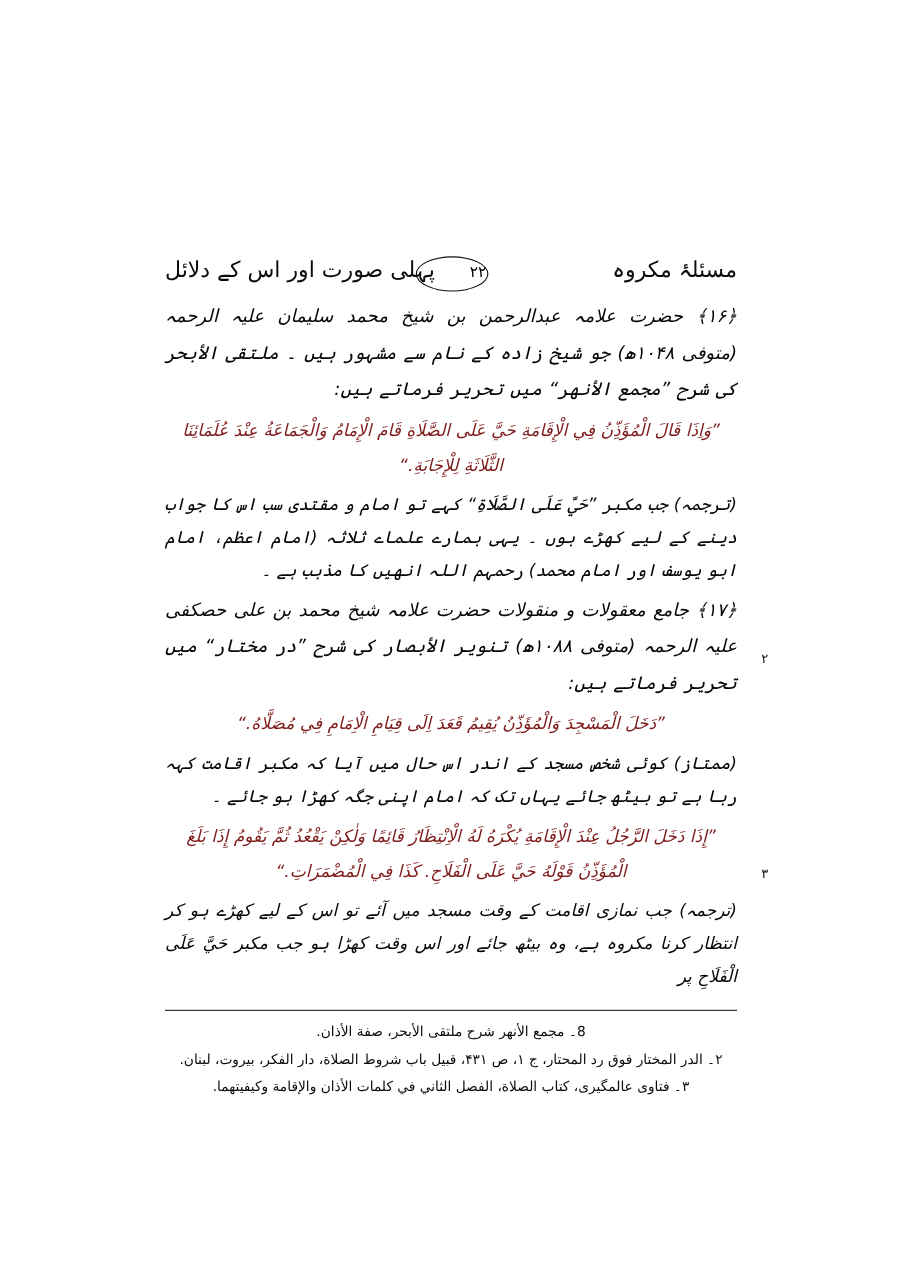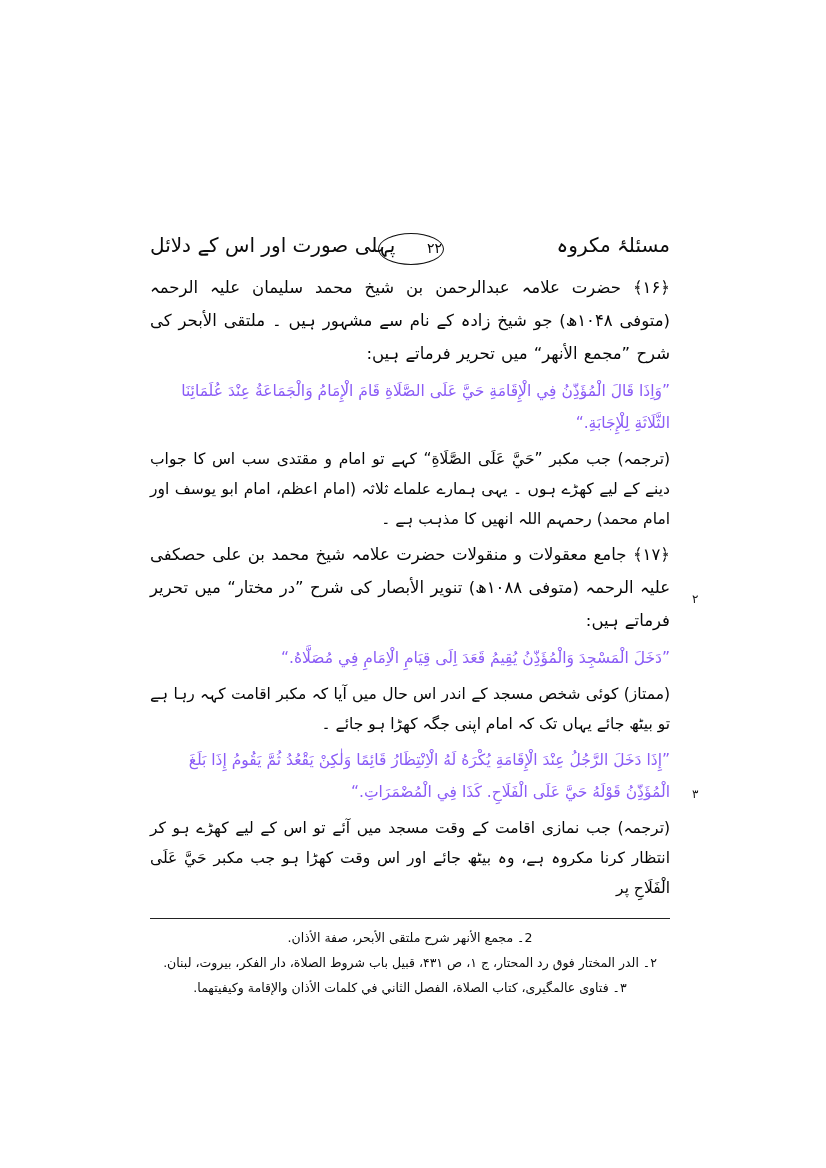--- a/index.html
+++ b/index.html
@@ -65,35 +65,37 @@
   .page-number {
     position: relative;
     font-size: 14px;
     color: #000;
   }
 
   
   .body {
     margin-top: 6px;
     color: #060606;
+    font-style: italic;
   }
   .para {
     font-size: 16.5px;
     line-height: 2.0;
     text-align: justify;
     text-align-last: right;
     margin: 0 0 4px 0;
     word-spacing: 1px;
   }
   .arabic {
     font-family: "DejaVu Sans", sans-serif;
     font-size: 15.5px;
     line-height: 2.05;
+    text-align: center;
     margin: 6px 0 4px 0;
-    color: #8b5cf6;
+    color: #7f1d1d;
   }
   .trans {
     font-size: 15.5px;
     line-height: 1.95;
     text-align: justify;
     text-align-last: right;
     margin: 0 0 4px 0;
   }
 
   
@@ -148,21 +150,21 @@
       <p class="arabic">”دَخَلَ الْمَسْجِدَ وَالْمُؤَذِّنُ يُقِيمُ قَعَدَ اِلَى قِيَامِ الْاِمَامِ فِي مُصَلَّاهُ.“</p>
       <p class="trans">(ممتاز) کوئی شخص مسجد کے اندر اس حال میں آیا کہ مکبر اقامت کہہ رہا ہے تو بیٹھ جائے یہاں تک کہ امام اپنی جگہ کھڑا ہو جائے ۔</p>
 
       <p class="arabic">”إِذَا دَخَلَ الرَّجُلُ عِنْدَ الْإِقَامَةِ يُكْرَهُ لَهُ الْاِنْتِظَارُ قَائِمًا وَلٰكِنْ يَقْعُدُ ثُمَّ يَقُومُ إِذَا بَلَغَ الْمُؤَذِّنُ قَوْلَهُ حَيَّ عَلَى الْفَلَاحِ. كَذَا فِي الْمُضْمَرَاتِ.“</p>
       <p class="trans">(ترجمہ) جب نمازی اقامت کے وقت مسجد میں آئے تو اس کے لیے کھڑے ہو کر انتظار کرنا مکروہ ہے، وہ بیٹھ جائے اور اس وقت کھڑا ہو جب مکبر حَيَّ عَلَى الْفَلَاحِ پر</p>
     </div>
 
     <hr class="rule">
 
     <div class="footnotes">
-      <div class="footnote">2۔ مجمع الأنھر شرح ملتقی الأبحر، صفة الأذان.</div>
+      <div class="footnote">8۔ مجمع الأنھر شرح ملتقی الأبحر، صفة الأذان.</div>
       <div class="footnote">۲۔ الدر المختار فوق رد المحتار، ج ۱، ص ۴۳۱، قبیل باب شروط الصلاة، دار الفکر، بیروت، لبنان.</div>
       <div class="footnote">۳۔ فتاوی عالمگیری، کتاب الصلاة، الفصل الثاني في کلمات الأذان والإقامة وکیفیتھما.</div>
     </div>
 
   </div>
 
   <div class="margin-num n2">۲</div>
   <div class="margin-num n3">۳</div>
 </div>
 

